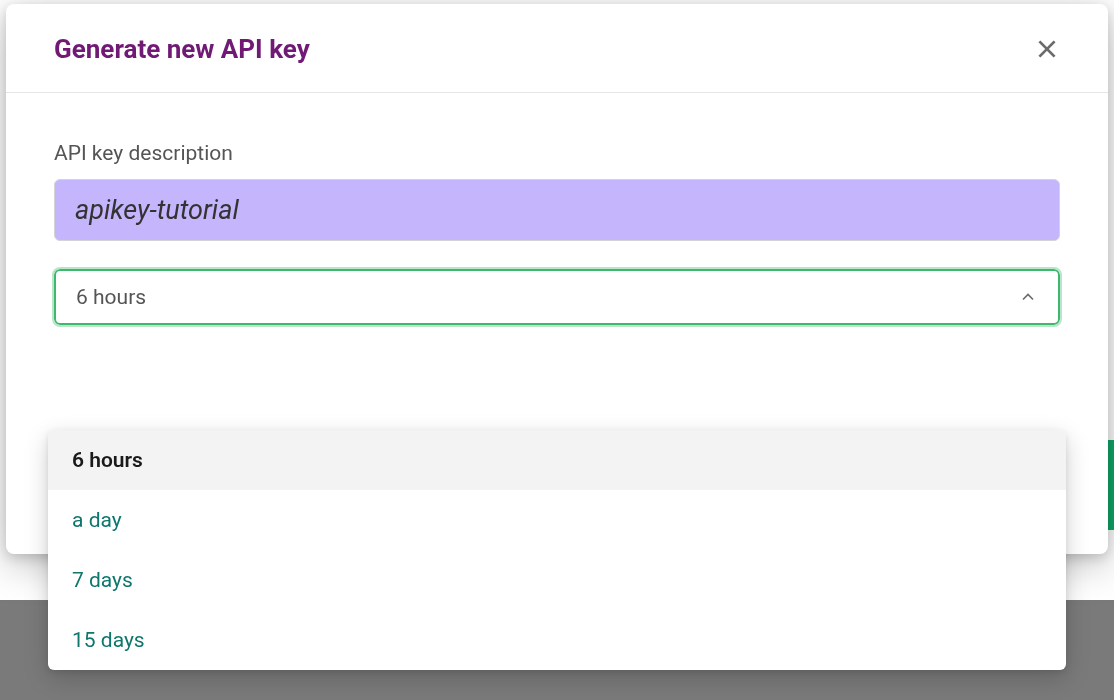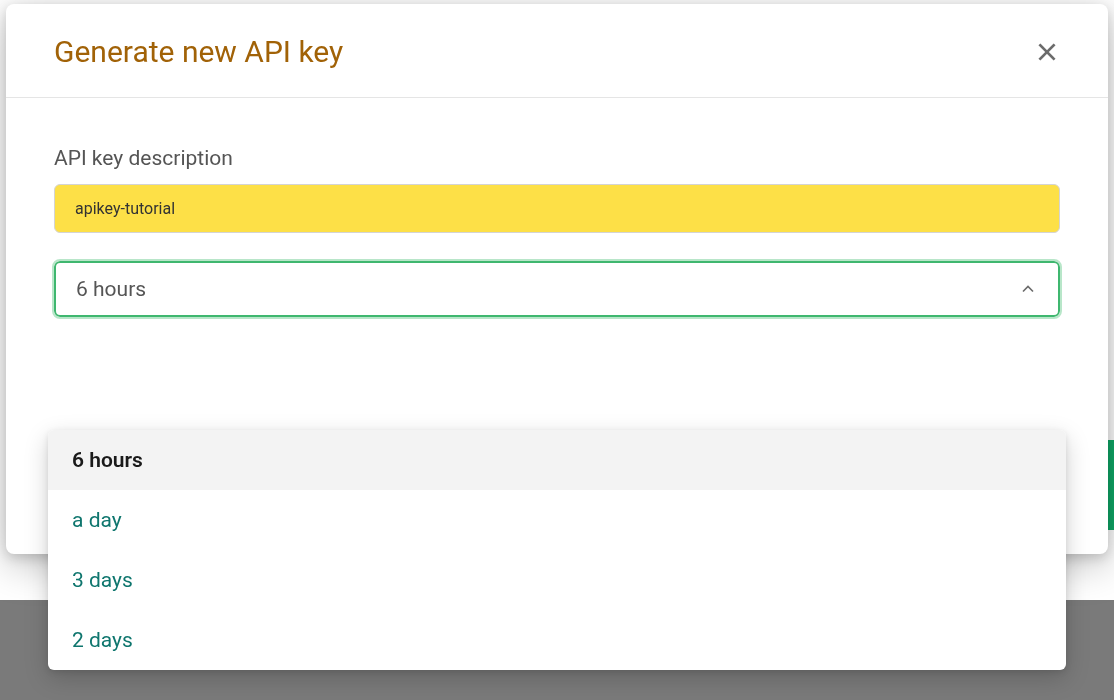--- a/index.html
+++ b/index.html
@@ -48,23 +48,23 @@
       height: 550px;
     }
     .modal-header {
       display: flex;
       align-items: center;
       justify-content: space-between;
       padding: 30px 48px 28px 48px;
       border-bottom: 1px solid #e5e5e5;
     }
     .modal-title {
-      font-size: 30px;
-      font-weight: 400;
-      color: #a16207;
+      font-size: 26px;
+      font-weight: 700;
+      color: #701a75;
     }
     .close-icon {
       width: 26px;
       height: 26px;
       color: #6b6b6b;
       cursor: pointer;
       stroke-width: 2.5;
     }
     .modal-body {
       padding: 48px 48px 0 48px;
@@ -77,25 +77,26 @@
       font-size: 21px;
       color: #555555;
       margin-bottom: 14px;
       font-weight: 400;
     }
     .text-input {
       width: 100%;
       border: 1px solid #d4d4d4;
       border-radius: 6px;
       padding: 14px 20px;
-      font-size: 16px;
+      font-size: 27px;
       color: #333333;
       font-family: inherit;
       outline: none;
-      background: #fde047;
+      background: #c4b5fd;
+      font-style: italic;
     }
     .select-trigger {
       width: 100%;
       border: 2px solid #3fb76f;
       border-radius: 6px;
       padding: 14px 20px;
       font-size: 21px;
       color: #555555;
       background: #ffffff;
       display: flex;
@@ -164,15 +165,15 @@
           <polyline points="6 15 12 9 18 15"></polyline>
         </svg>
       </div>
     </div>
   </div>
 </div>
 
 <div class="dropdown-panel" id="dropdown-panel">
     <div class="dropdown-option selected">6 hours</div>
     <div class="dropdown-option">a day</div>
-    <div class="dropdown-option">3 days</div>
-    <div class="dropdown-option">2 days</div>
+    <div class="dropdown-option">7 days</div>
+    <div class="dropdown-option">15 days</div>
   </div>
 
 </body></html>

